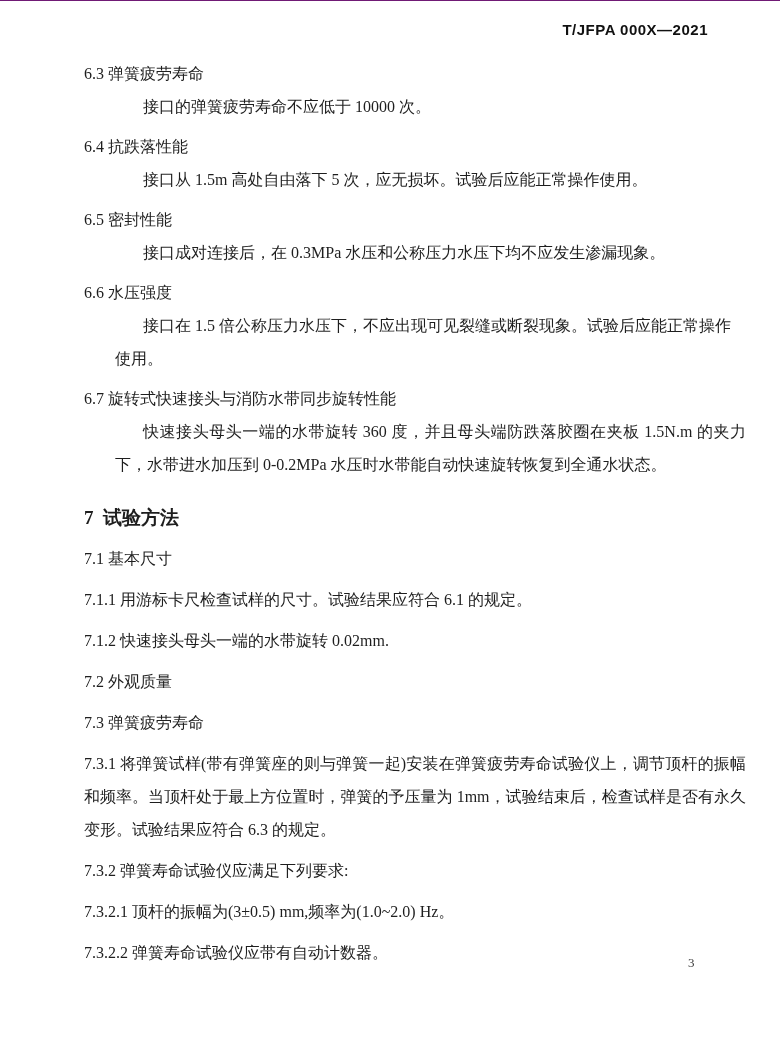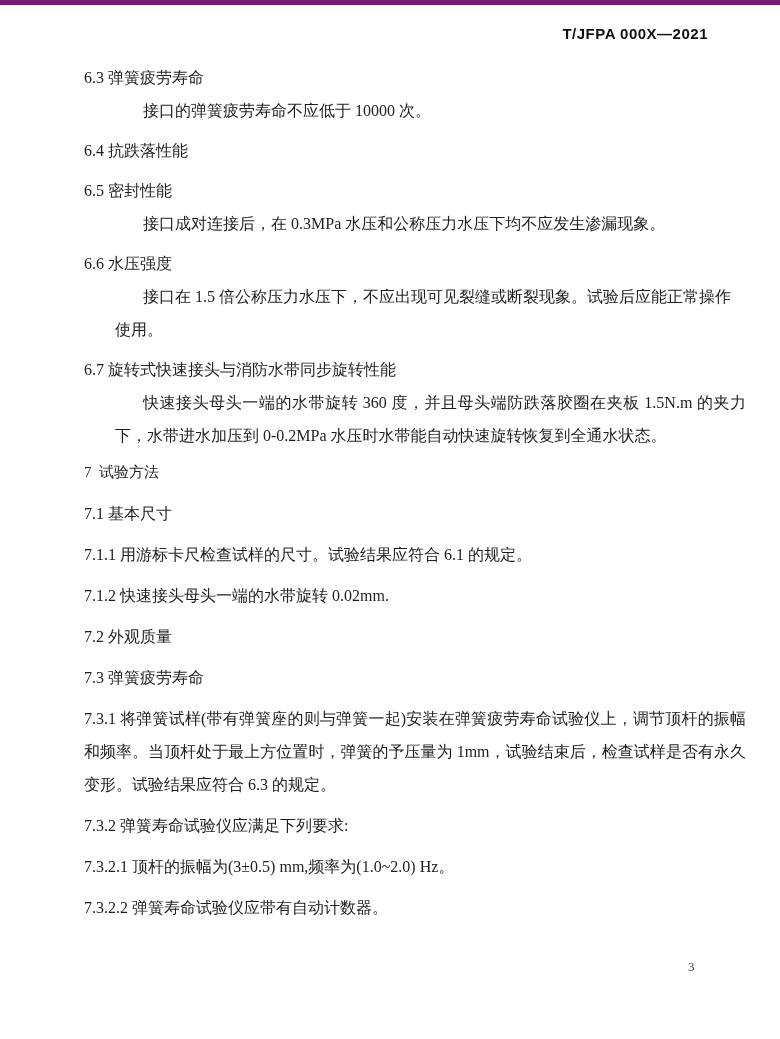--- a/index.html
+++ b/index.html
@@ -8,21 +8,21 @@
     width: 780px;
     height: 1039px;
     background: #ffffff;
     overflow: hidden;
   }
   .page {
     position: relative;
     width: 780px;
     height: 878px;
     background: #ffffff;
-    border-top: 5px solid #701a75;
+    border-top: 1px solid #701a75;
     box-sizing: border-box;
     font-family: "Liberation Serif", "DejaVu Serif", serif;
     color: #1e1e1e;
   }
   .doc-code {
     position: absolute;
     top: 20px;
     right: 72px;
     font-family: "Liberation Sans", "DejaVu Sans", sans-serif;
     font-weight: bold;
@@ -36,21 +36,21 @@
     left: 84px;
     width: 662px;
   }
   .block {
     font-size: 16px;
     line-height: 33px;
     margin: 0;
   }
   .b-clause   { margin-top: 7px; }
   .b-body     { margin-top: 0; }
-  .b-chapter  { margin-top: 4px; font-weight: normal; white-space: pre-wrap; font-size: 15px; }
+  .b-chapter  { margin-top: 20px; font-weight: bold; white-space: pre-wrap; font-size: 19px; }
   .b-sub      { margin-top: 8px; }
   .b-item     { margin-top: 8px; }
   .block:first-child { margin-top: 0; }
   .indent  { text-indent: 28px; margin-left: 31px; }
   .justify { text-align: justify; text-justify: inter-ideograph; }
   .page-number {
     position: absolute;
     top: 954px;
     left: 688px;
     font-size: 13px;
@@ -61,20 +61,21 @@
 </head>
 <body>
 
 <div class="page">
   <div class="doc-code">T/JFPA 000X—2021</div>
 
   <div class="document-body">
       <div class="block b-clause">6.3 弹簧疲劳寿命</div>
       <div class="block b-body indent">接口的弹簧疲劳寿命不应低于 10000 次。</div>
       <div class="block b-clause">6.4 抗跌落性能</div>
+      <div class="block b-body indent">接口从 1.5m 高处自由落下 5 次，应无损坏。试验后应能正常操作使用。</div>
       <div class="block b-clause">6.5 密封性能</div>
       <div class="block b-body indent">接口成对连接后，在 0.3MPa 水压和公称压力水压下均不应发生渗漏现象。</div>
       <div class="block b-clause">6.6 水压强度</div>
       <div class="block b-body indent">接口在 1.5 倍公称压力水压下，不应出现可见裂缝或断裂现象。试验后应能正常操作使用。</div>
       <div class="block b-clause">6.7 旋转式快速接头与消防水带同步旋转性能</div>
       <div class="block b-body justify indent">快速接头母头一端的水带旋转 360 度，并且母头端防跌落胶圈在夹板 1.5N.m 的夹力下，水带进水加压到 0-0.2MPa 水压时水带能自动快速旋转恢复到全通水状态。</div>
       <div class="block b-chapter">7  试验方法</div>
       <div class="block b-sub">7.1 基本尺寸</div>
       <div class="block b-item">7.1.1 用游标卡尺检查试样的尺寸。试验结果应符合 6.1 的规定。</div>
       <div class="block b-item">7.1.2 快速接头母头一端的水带旋转 0.02mm.</div>

